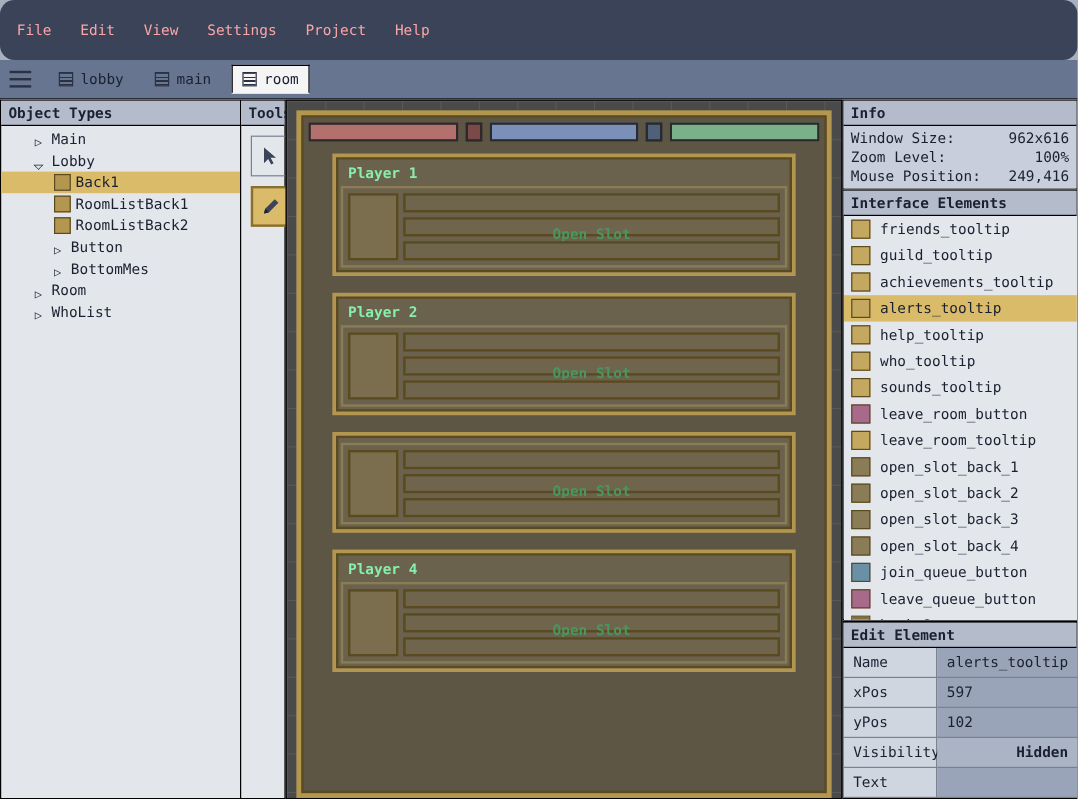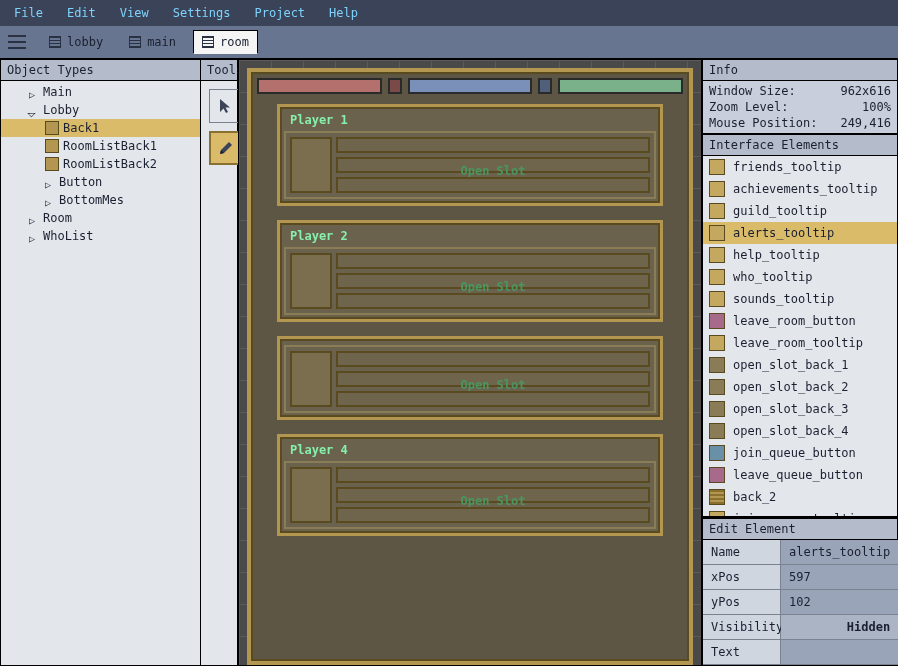--- a/index.html
+++ b/index.html
@@ -1,33 +1,33 @@
 <!DOCTYPE html>
 <html><head>
 <meta charset="utf-8">
 <style>
 * { box-sizing: border-box; margin: 0; padding: 0; font-family: "DejaVu Sans Mono", Consolas, monospace; font-size: 12px; }
 body { background: #a8b0c0; width: 898px; height: 666px; overflow: hidden; }
 
 
 .app { display: flex; flex-direction: column; height: 100%; }
-.menubar { background: #3a4358; color: #7dd3fc; display: flex; padding: 2px 4px; gap: 4px; }
+.menubar { background: #3a4358; color: #fca5a5; display: flex; padding: 14px 4px; gap: 4px; border-radius: 12px; }
 .menubar .item { padding: 4px 10px; cursor: pointer; }
 
 .tabbar { background: #687590; display: flex; align-items: center; padding: 4px 8px; gap: 8px; border-bottom: 1px solid #000; }
 .tabbar .hamburger { width: 18px; height: 14px; display: flex; flex-direction: column; justify-content: space-between; margin-right: 6px; cursor: pointer; }
 .tabbar .hamburger span { height: 2px; background: #2a3142; }
 .tab { background: #687590; border: 1px solid #687590; padding: 4px 8px; display: flex; align-items: center; gap: 6px; cursor: pointer; color: #1a2030; }
 .tab.active { background: #f5f5f5; border: 1px solid #000; border-bottom: 1px solid #f5f5f5; }
 .tab .tab-icon { width: 12px; height: 12px; border: 1px solid #2a3142; background: repeating-linear-gradient(0deg,#2a3142,#2a3142 1px,transparent 1px,transparent 3px); }
 
 
 .workspace { flex: 1; display: flex; overflow: hidden; background: #a8b0c0; }
 .panel { background: #e3e6eb; border: 1px solid #000; display: flex; flex-direction: column; }
-.panel-title { background: #b4bccb; border-bottom: 1px solid #000; padding: 3px 6px; font-weight: normal; color: #1a2030; }
+.panel-title { background: #b4bccb; border-bottom: 1px solid #000; padding: 3px 6px; font-weight: bold; color: #1a2030; }
 .left { width: 200px; border-right: none; }
 .tools { width: 38px; }
 .center { flex: 1; background: #4a4a4a; border: 1px solid #000; position: relative; overflow: hidden; }
 .right { width: 196px; display: flex; flex-direction: column; }
 
 
 .tree { padding: 2px 0; overflow: auto; flex: 1; }
 .tree-row { display: flex; align-items: center; padding: 2px 4px; gap: 4px; cursor: pointer; color: #1a2030; }
 .tree-row.selected { background: #d9bb6a; } .tree-row .indent1 { width: 20px; } .tree-row .indent2 { width: 36px; }
 .caret { width: 10px; height: 10px; display: inline-block; }
@@ -265,25 +265,25 @@
 
       <div class="panel" style="flex:1;min-height:0">
         <div class="panel-title">Interface Elements</div>
         <div class="ie-list">
             <div class="ie-row">
               <span class="ie-icon tooltip"></span>
               <span>friends_tooltip</span>
             </div>
             <div class="ie-row">
               <span class="ie-icon tooltip"></span>
+              <span>guild_tooltip</span>
+            </div>
+            <div class="ie-row">
+              <span class="ie-icon tooltip"></span>
               <span>achievements_tooltip</span>
-            </div>
-            <div class="ie-row">
-              <span class="ie-icon tooltip"></span>
-              <span>guild_tooltip</span>
             </div>
             <div class="ie-row selected">
               <span class="ie-icon tooltip"></span>
               <span>alerts_tooltip</span>
             </div>
             <div class="ie-row">
               <span class="ie-icon tooltip"></span>
               <span>help_tooltip</span>
             </div>
             <div class="ie-row">

